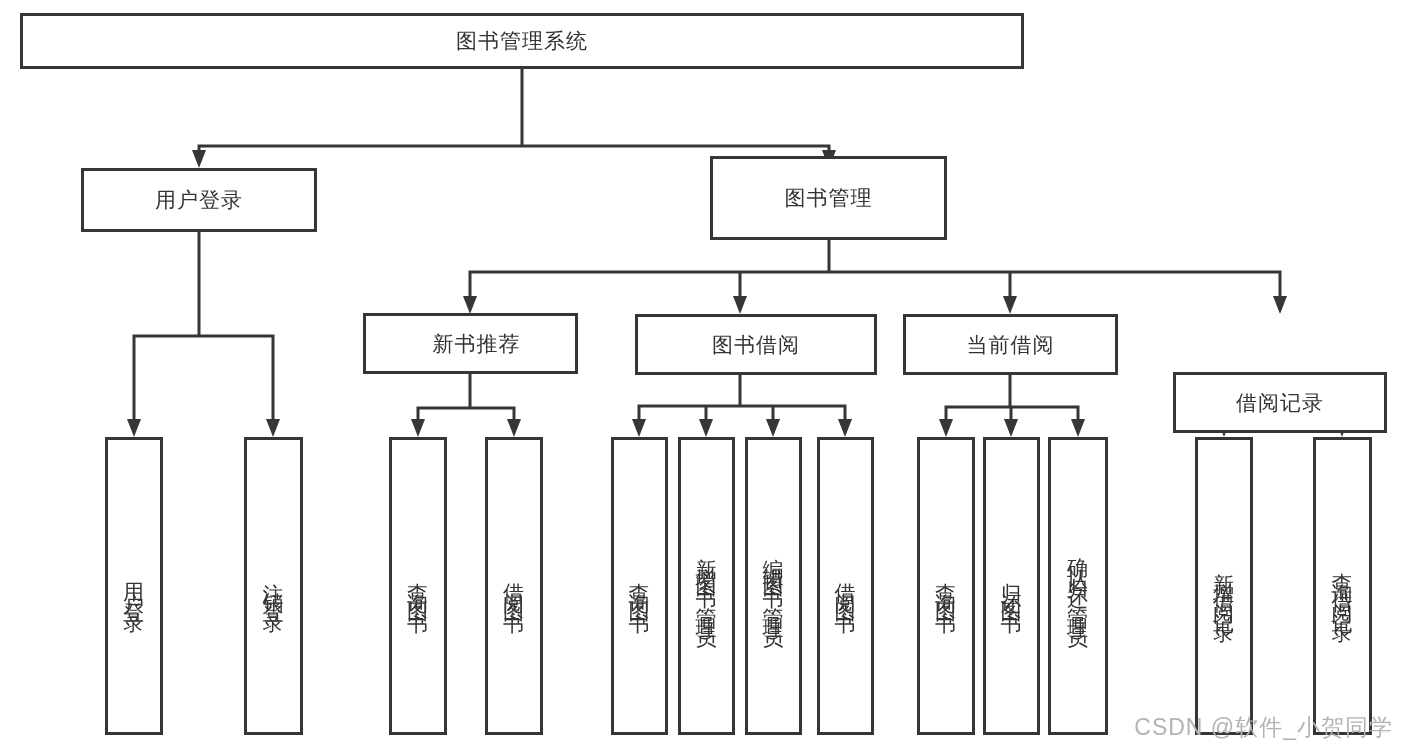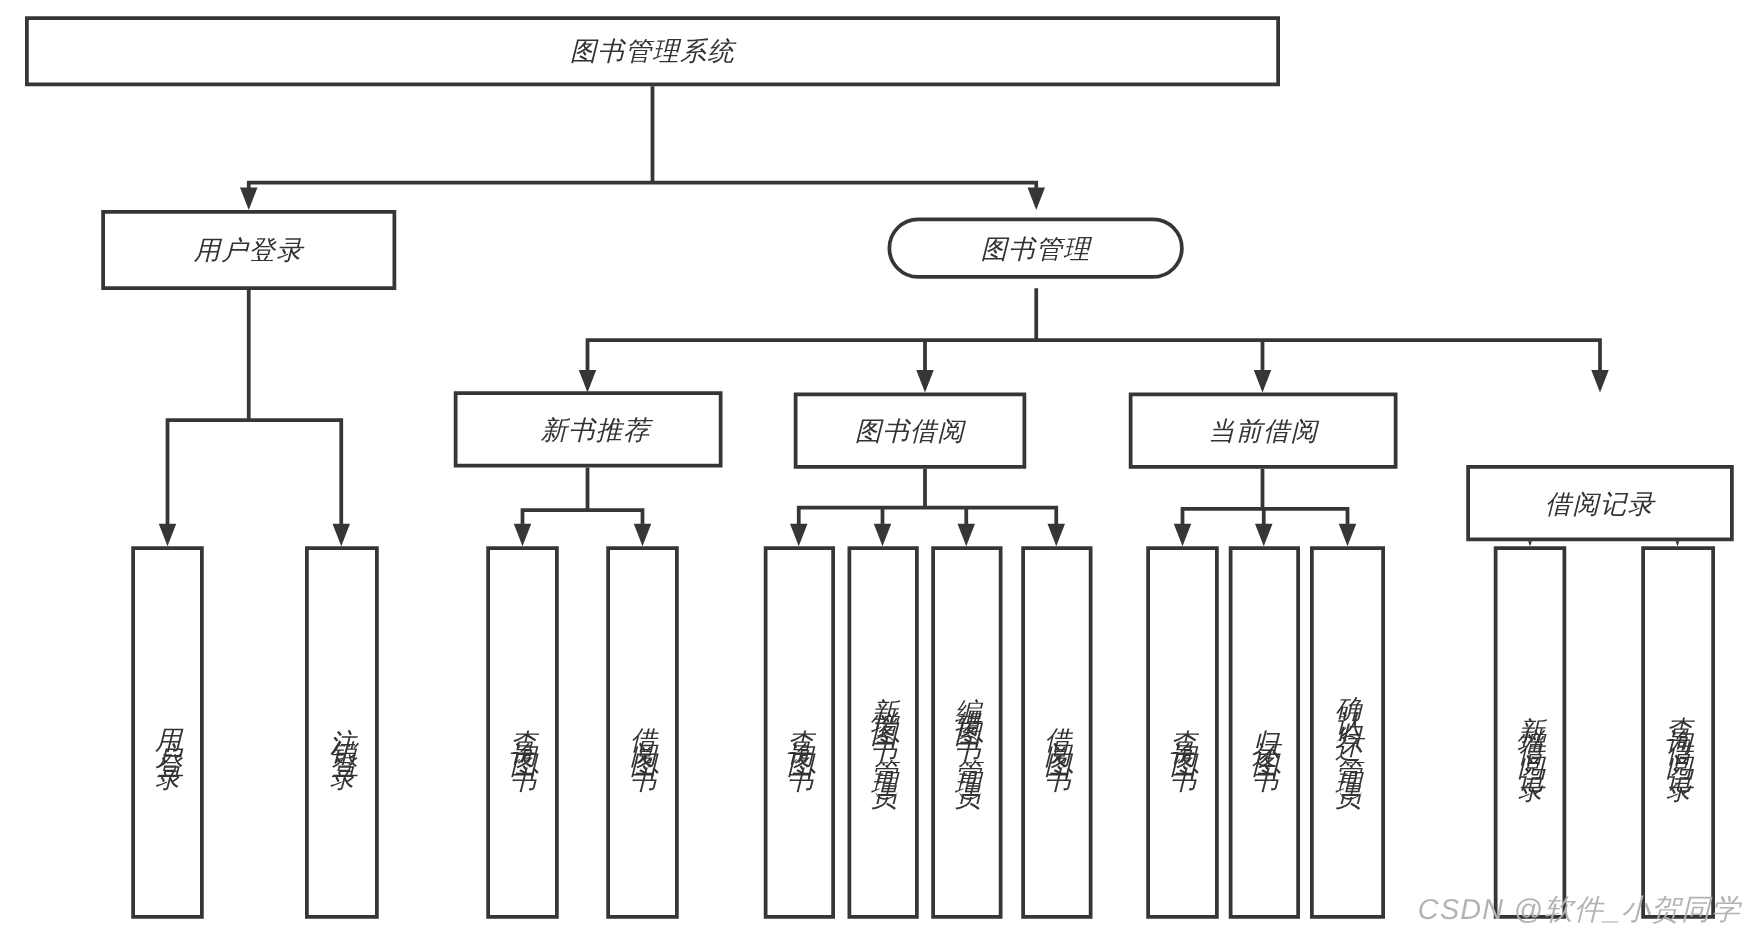--- a/index.html
+++ b/index.html
@@ -8,21 +8,20 @@
     --watermark:#b3b3b3;
     --bg:#ffffff;
   }
   html,body{margin:0;padding:0;background:var(--bg);}
   .canvas{
     position:relative;
     width:1405px;height:747px;
     background:var(--bg);
     overflow:hidden;
     font-family:"Liberation Sans","DejaVu Sans",sans-serif;
-    font-style:italic;
   }
   .wires{position:absolute;left:0;top:0;z-index:0;}
   .wires path{stroke:var(--line);stroke-width:3;fill:none;stroke-linecap:square;}
   .wires polygon{fill:var(--line);stroke:none;}
   .box{
     position:absolute;
     box-sizing:border-box;
     background:#fff;
     border:3px solid var(--line);
     display:flex;align-items:center;justify-content:center;
@@ -92,28 +91,28 @@
     <polygon points="1335,419 1349,419 1342,437"></polygon>
   </svg>
 
   <div class="box" style="left:20px;top:13px;width:1004px;height:56px;">
     <span>图书管理系统</span>
   </div>
 
   <div class="box" style="left:81px;top:168px;width:236px;height:64px;">
     <span>用户登录</span>
   </div>
-  <div class="box" style="left:710px;top:174px;width:237px;height:49px;border-radius:30px;">
+  <div class="box" style="left:710px;top:156px;width:237px;height:84px;">
     <span>图书管理</span>
   </div>
 
   <div class="box" style="left:363px;top:313px;width:215px;height:61px;padding-left:12px;">
     <span>新书推荐</span>
   </div>
-  <div class="box" style="left:635px;top:314px;width:186px;height:61px;">
+  <div class="box" style="left:635px;top:314px;width:242px;height:61px;">
     <span>图书借阅</span>
   </div>
   <div class="box" style="left:903px;top:314px;width:215px;height:61px;">
     <span>当前借阅</span>
   </div>
   <div class="box" style="left:1173px;top:332px;width:214px;height:61px;margin-top:40px;">
     <span>借阅记录</span>
   </div>
 
   <div class="box vbox" style="left:105px;top:437px;width:58px;height:298px;">

